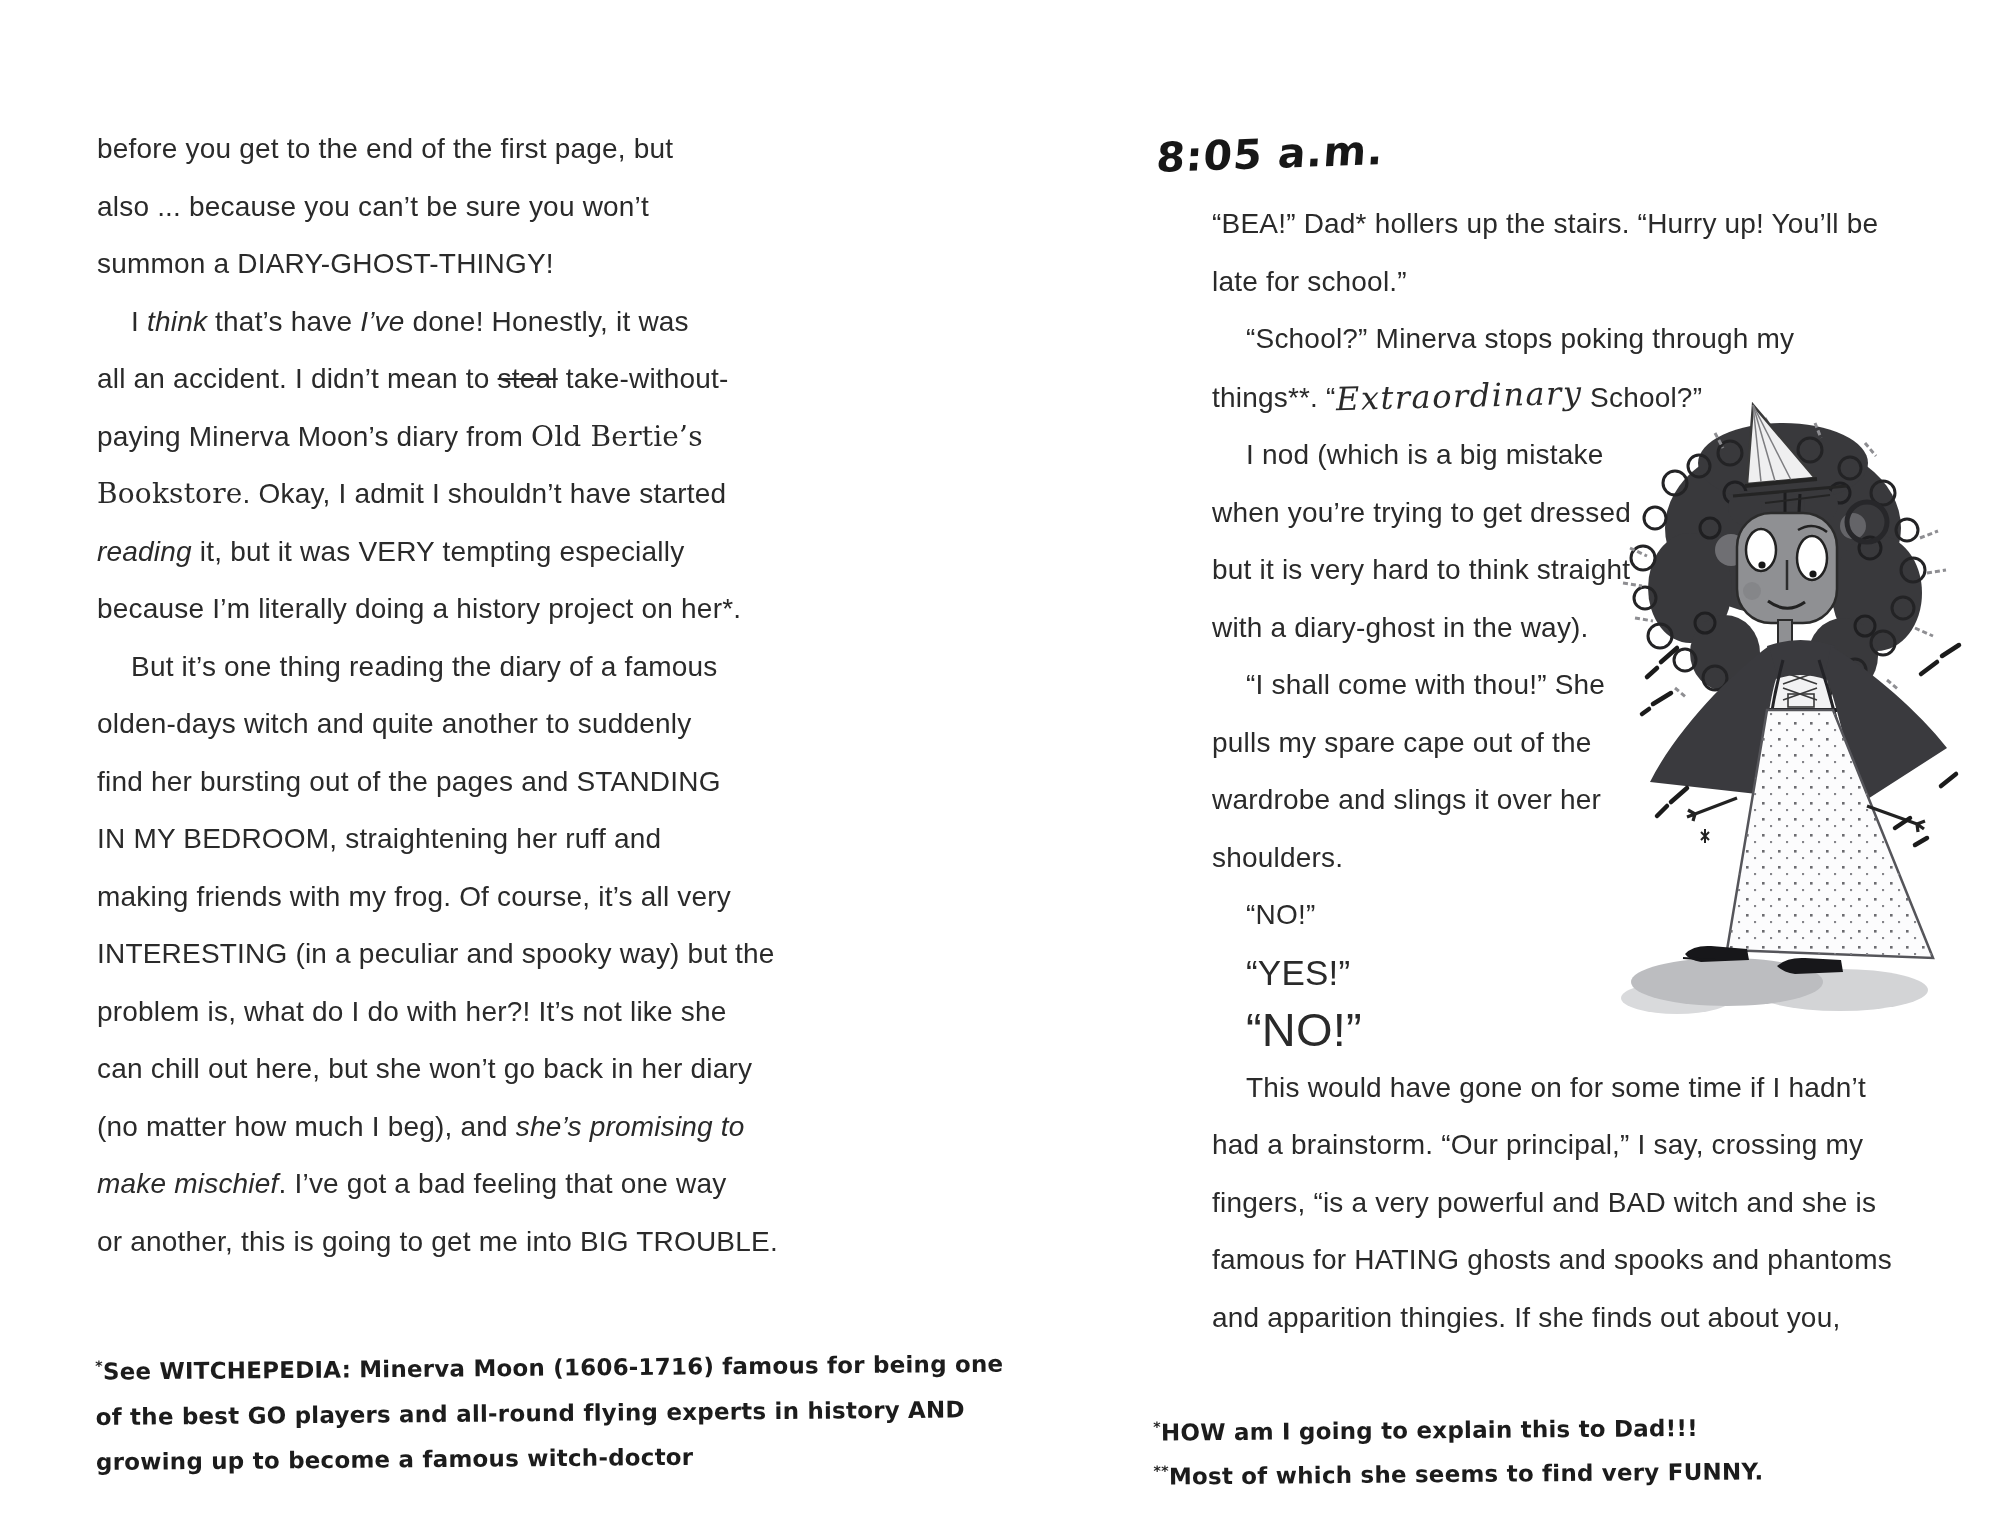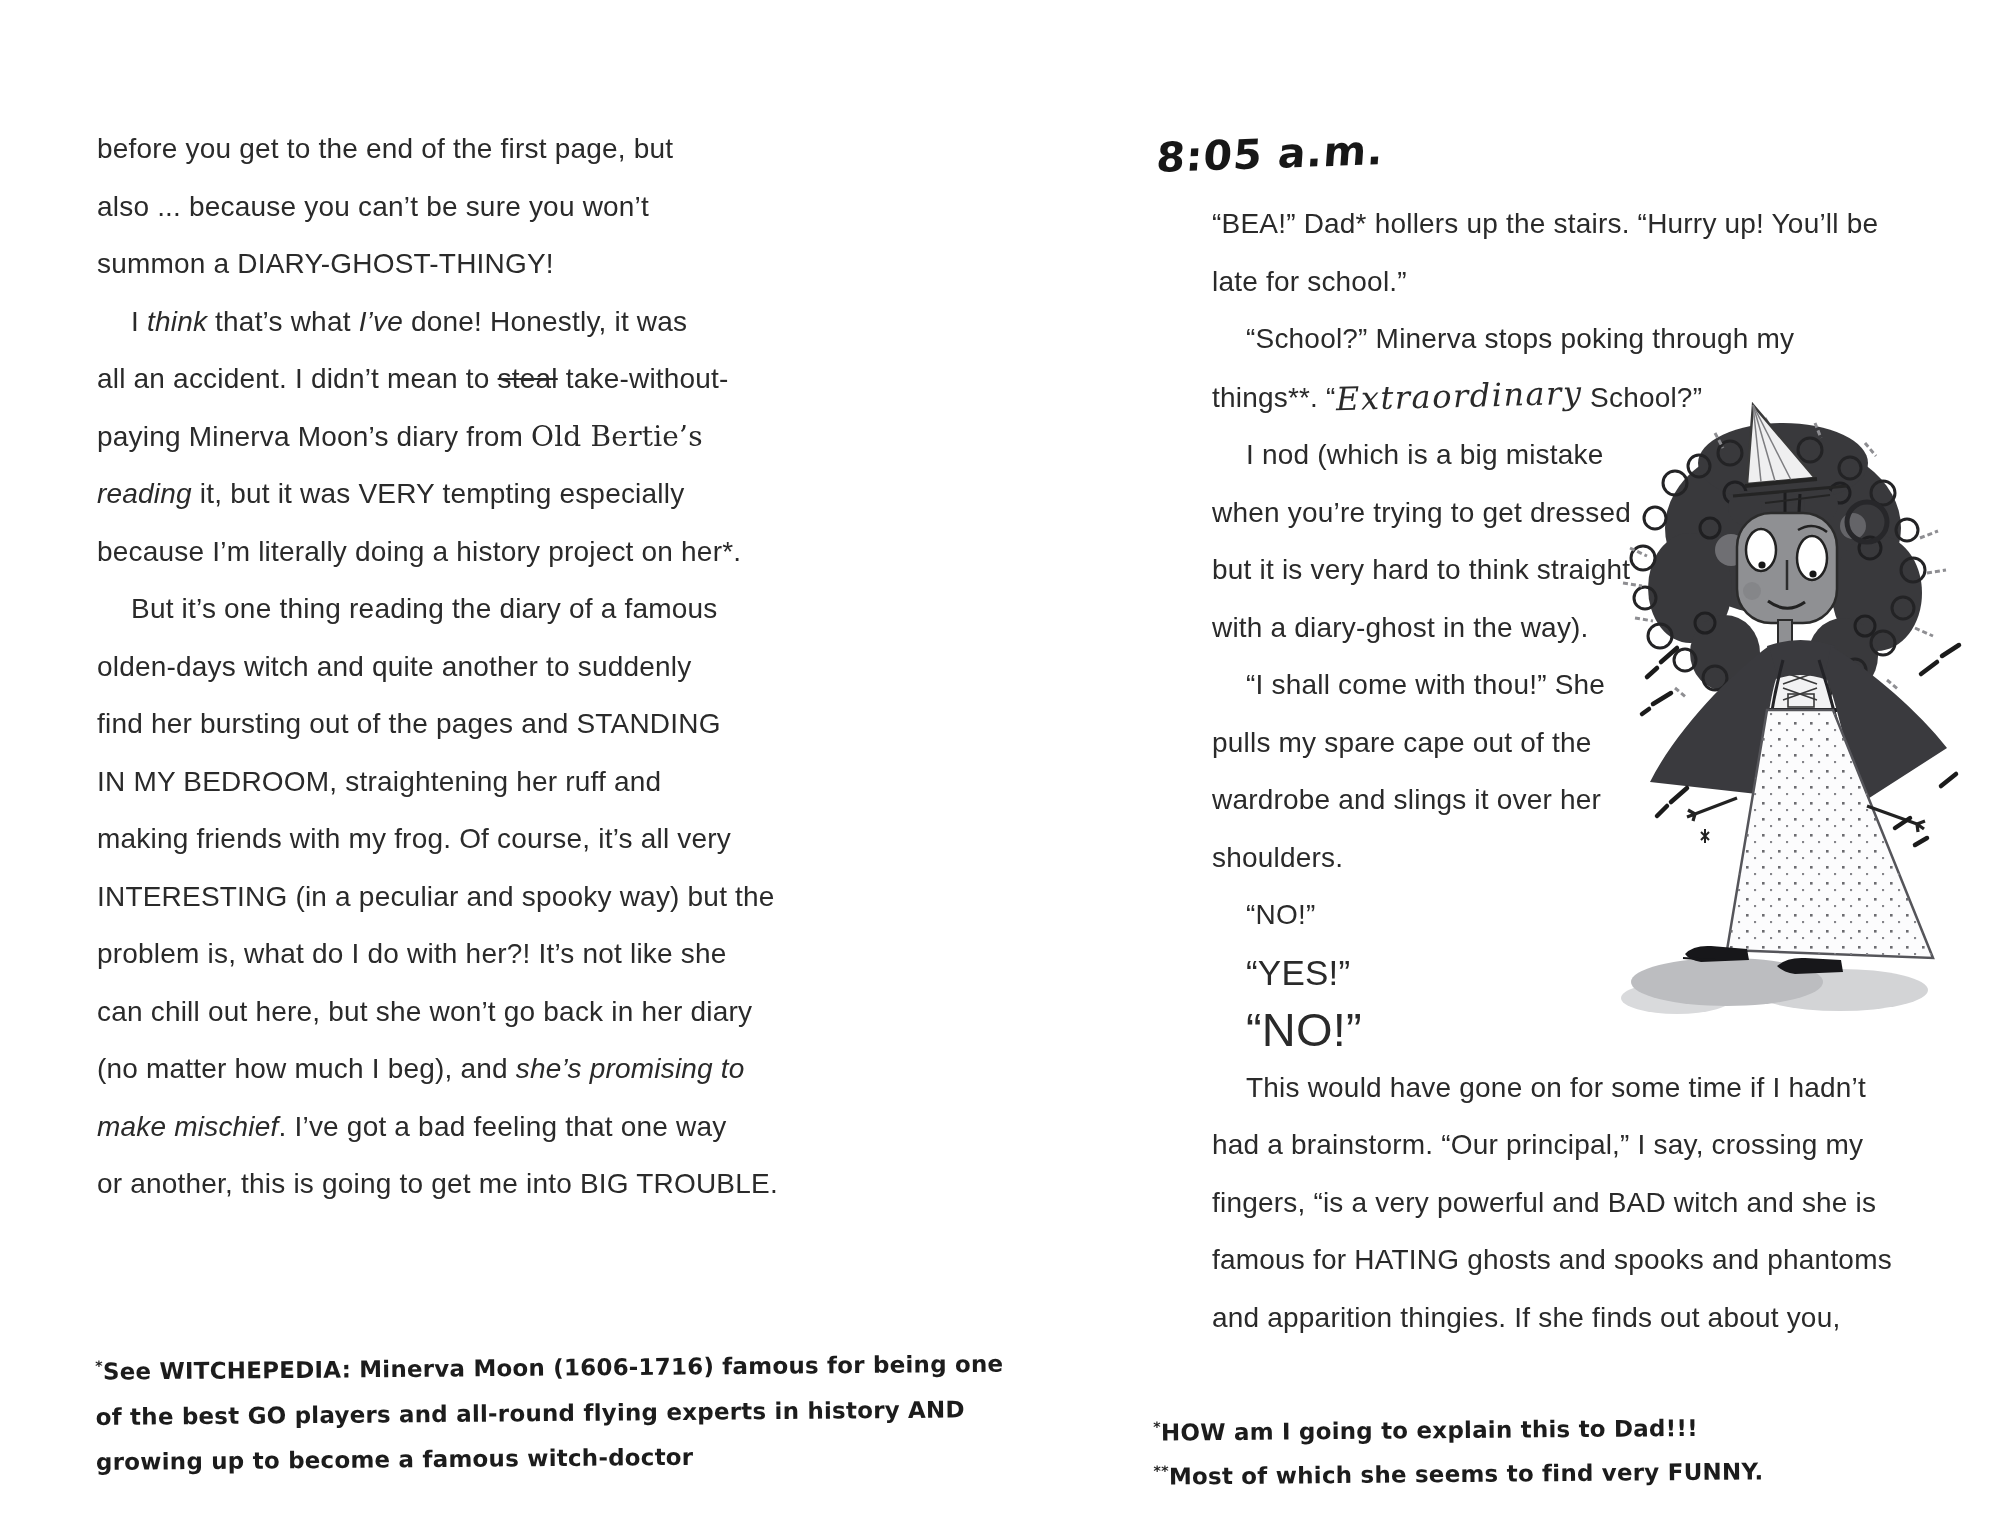--- a/index.html
+++ b/index.html
@@ -51,23 +51,24 @@
 </style>
 </head>
 <body>
 
 <div class="page-spread">
 
   <div class="left-text">
       <div class="line"><span>before you get to the end of the first page, but</span></div>
       <div class="line"><span>also ... because you can’t be sure you won’t</span></div>
       <div class="line"><span>summon a DIARY-GHOST-THINGY!</span></div>
-      <div class="line ind"><span>I </span><span class="it">think</span><span> that’s what </span><span class="it">I’ve</span><span> done! Honestly, it was</span></div>
+      <div class="line ind"><span>I </span><span class="it">think</span><span> that’s have </span><span class="it">I’ve</span><span> done! Honestly, it was</span></div>
       <div class="line"><span>all an accident. I didn’t mean to </span><span class="strike">steal</span><span> take-without-</span></div>
       <div class="line"><span>paying Minerva Moon’s diary from </span><span class="serif">Old Bertie’s</span></div>
+      <div class="line"><span class="serif">Bookstore</span><span>. Okay, I admit I shouldn’t have started</span></div>
       <div class="line"><span class="it">reading</span><span> it, but it was VERY tempting especially</span></div>
       <div class="line"><span>because I’m literally doing a history project on her*.</span></div>
       <div class="line ind"><span>But it’s one thing reading the diary of a famous</span></div>
       <div class="line"><span>olden-days witch and quite another to suddenly</span></div>
       <div class="line"><span>find her bursting out of the pages and STANDING</span></div>
       <div class="line"><span>IN MY BEDROOM, straightening her ruff and</span></div>
       <div class="line"><span>making friends with my frog. Of course, it’s all very</span></div>
       <div class="line"><span>INTERESTING (in a peculiar and spooky way) but the</span></div>
       <div class="line"><span>problem is, what do I do with her?! It’s not like she</span></div>
       <div class="line"><span>can chill out here, but she won’t go back in her diary</span></div>

